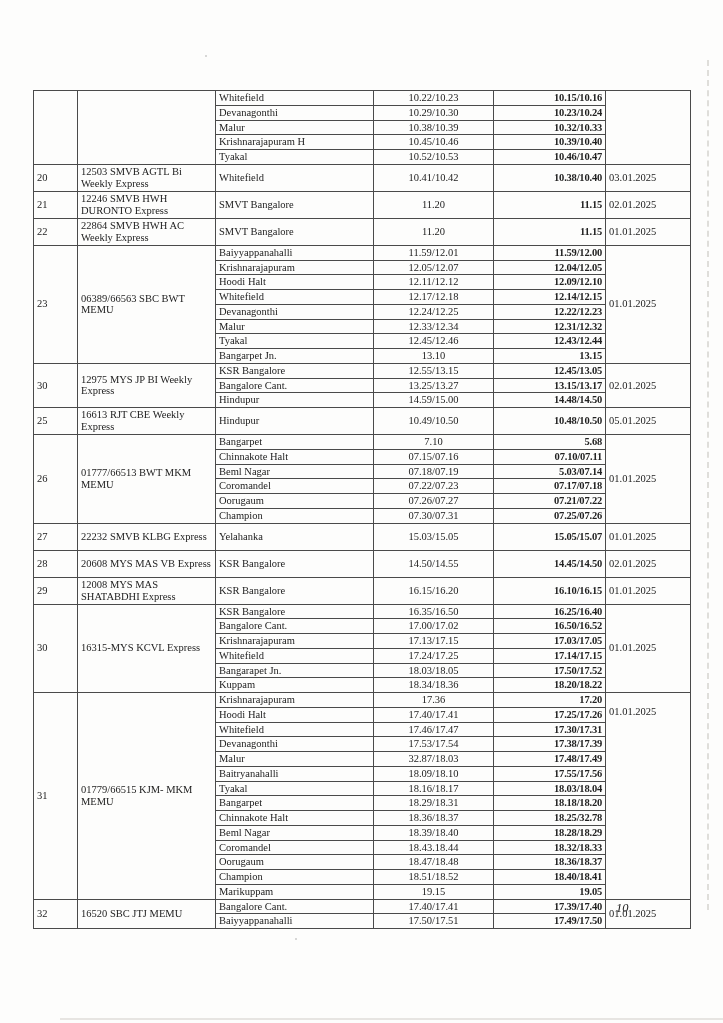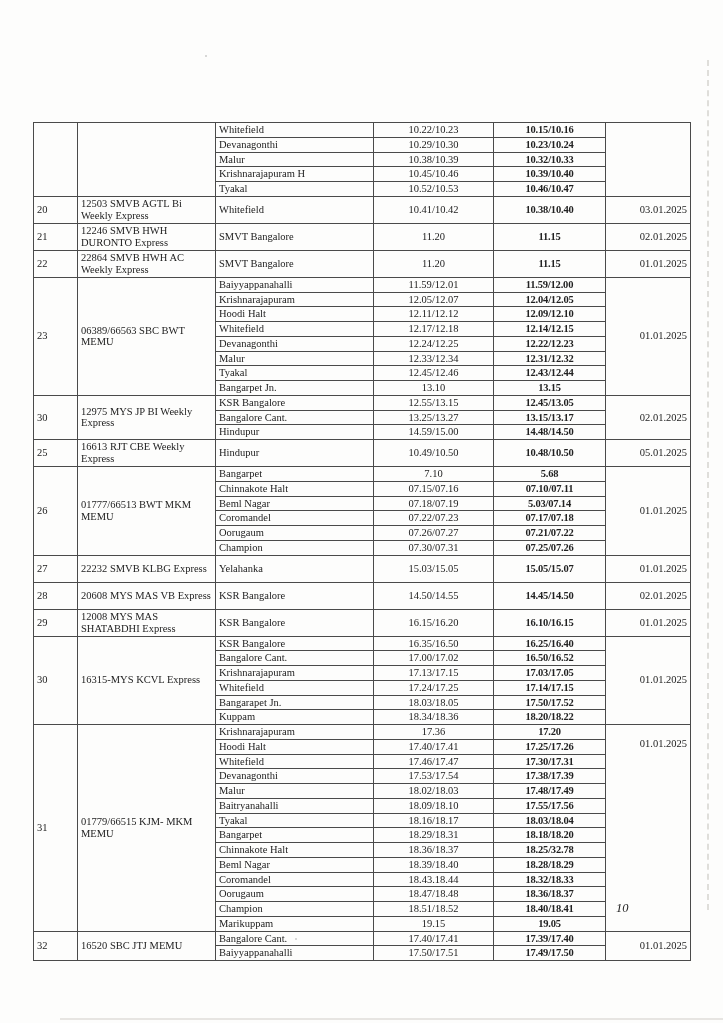--- a/index.html
+++ b/index.html
@@ -5,37 +5,37 @@
   html,body{margin:0;padding:0;}
   body{
     width:723px;height:1023px;position:relative;overflow:hidden;
     background:#fdfdfc;
     font-family:"Liberation Serif","DejaVu Serif",serif;
     color:#1e1e1e;
   }
   .sheet{position:absolute;inset:0;}
   table.tt{
     position:absolute;left:33px;top:90px;width:657px;
-    border-collapse:collapse;table-layout:fixed;margin-top:32px;
+    border-collapse:collapse;table-layout:fixed;
   }
   table.tt td{
     border:1px solid #4a4a4a;
     font-size:10.5px;line-height:1.12;
     padding:1px 3px;
     vertical-align:middle;
     color:#222;
   }
   tr.station-row{height:14px;}
   tr.tall{height:27px;}
   td.c{text-align:center;}
   td.serial{}
   td.train{padding-left:5px;}
   td.station{padding-left:5px;white-space:nowrap;overflow:hidden;}
-  td.bold{font-weight:700;letter-spacing:-0.2px;}
-  td.date{text-align:right;font-size:10.3px;}
+  td.bold{font-weight:700;letter-spacing:-0.2px;text-align:right;}
+  td.date{text-align:left;font-size:10.3px;}
   td.date.vtop{vertical-align:top;padding-top:13px;}
   .page-number{
     position:absolute;left:616px;top:901px;
     font-size:12.5px;color:#222;font-style:italic;
   }
   .scan-artifact-v{
     position:absolute;left:707px;top:60px;height:850px;width:0;
     border-left:2px dashed #c8c5c0;opacity:.55;
   }
   .scan-artifact-b{
@@ -288,21 +288,21 @@
           <td class="c">17.46/17.47</td>
           <td class="c bold">17.30/17.31</td>
         </tr>
         <tr class="station-row">
           <td class="station">Devanagonthi</td>
           <td class="c">17.53/17.54</td>
           <td class="c bold">17.38/17.39</td>
         </tr>
         <tr class="station-row">
           <td class="station">Malur</td>
-          <td class="c">18.02/18.03</td>
+          <td class="c">32.87/18.03</td>
           <td class="c bold">17.48/17.49</td>
         </tr>
         <tr class="station-row">
           <td class="station">Baitryanahalli</td>
           <td class="c">18.09/18.10</td>
           <td class="c bold">17.55/17.56</td>
         </tr>
         <tr class="station-row">
           <td class="station">Tyakal</td>
           <td class="c">18.16/18.17</td>

